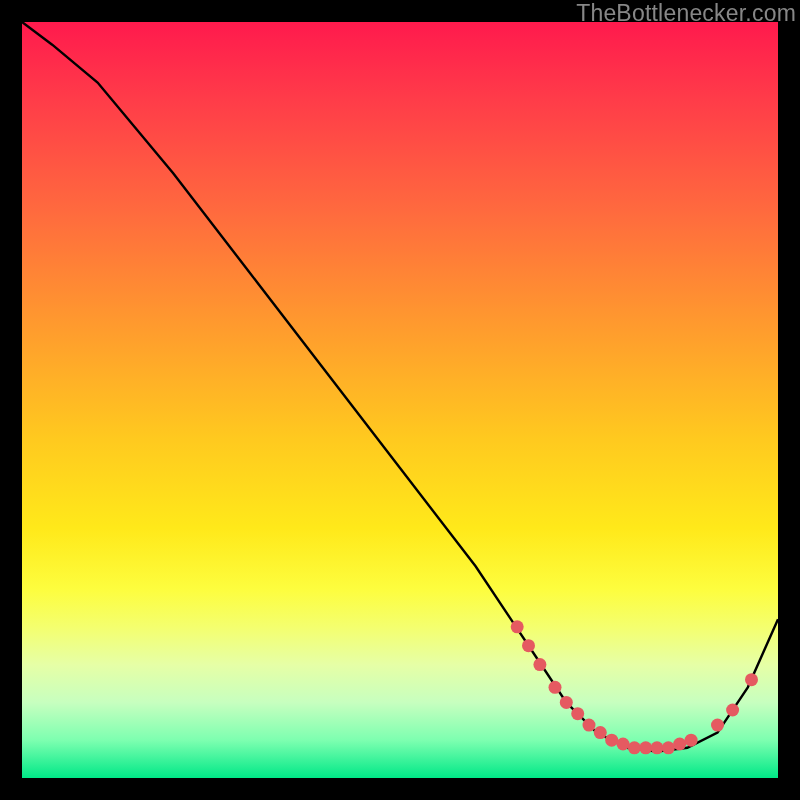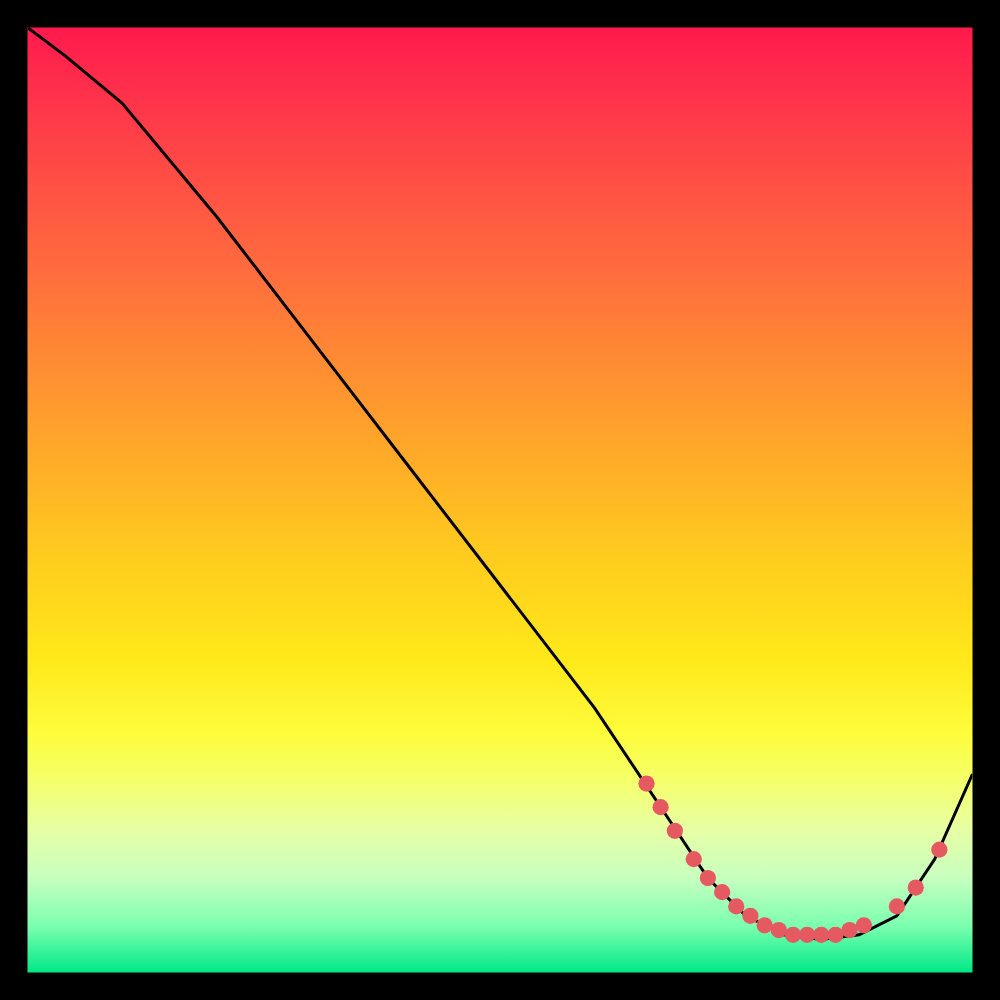--- a/index.html
+++ b/index.html
@@ -80,13 +80,14 @@
           <circle cx="635.0" cy="725.8" r="6.5" fill="#e55a61"></circle>
           <circle cx="646.4" cy="725.8" r="6.5" fill="#e55a61"></circle>
           <circle cx="657.7" cy="722.0" r="6.5" fill="#e55a61"></circle>
           <circle cx="669.1" cy="718.2" r="6.5" fill="#e55a61"></circle>
           <circle cx="695.5" cy="703.1" r="6.5" fill="#e55a61"></circle>
           <circle cx="710.6" cy="688.0" r="6.5" fill="#e55a61"></circle>
           <circle cx="729.5" cy="657.7" r="6.5" fill="#e55a61"></circle>
         </g>
     </svg>
   </div>
+  <div class="watermark">TheBottlenecker.com</div>
 </div>
 
 </body></html>

